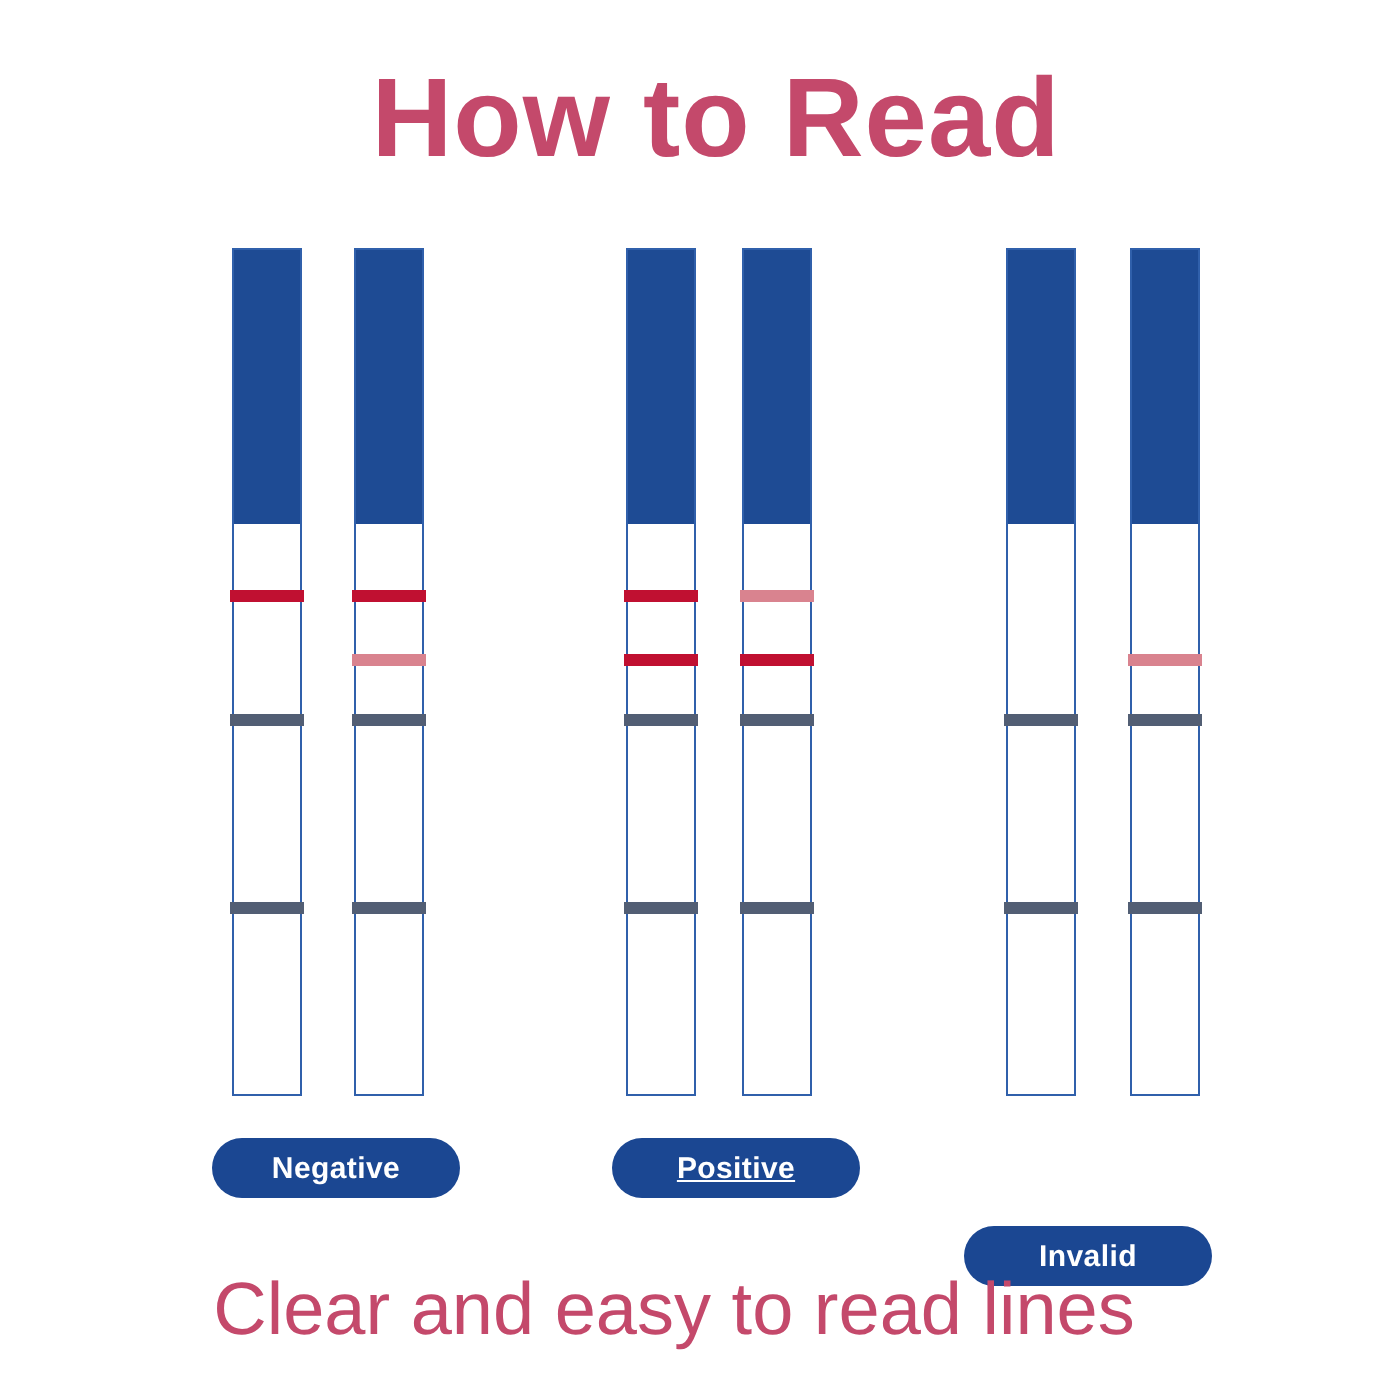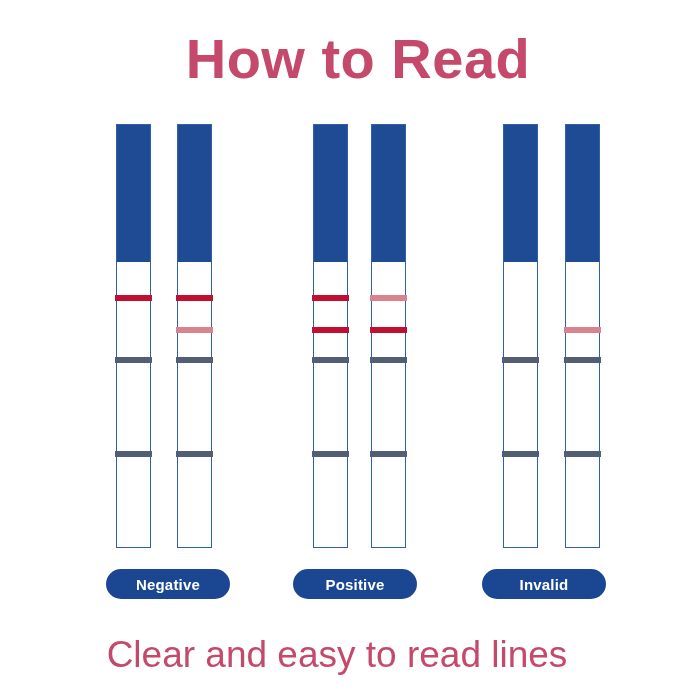--- a/index.html
+++ b/index.html
@@ -70,22 +70,22 @@
     background: var(--pill_blue, #1b4792);
     color: var(--pill_text, #ffffff);
     font-size: 15px;
     font-weight: 700;
     display: flex;
     align-items: center;
     justify-content: center;
     letter-spacing: 0.2px;
   }
   .p1 { left: 106px; text-align: center; }
-  .p2 { left: 293px; }
-  .p3 { left: 482px; }
+  .p2 { left: 306px; text-decoration: underline; }
+  .p3 { left: 482px; margin-top: 44px; }
   .caption {
     position: absolute;
     top: 634px;
     left: 337px;
     transform: translateX(-50%);
     font-size: 37px;
     font-weight: 400;
     color: var(--title_pink, #c4496b);
     white-space: nowrap;
   }

